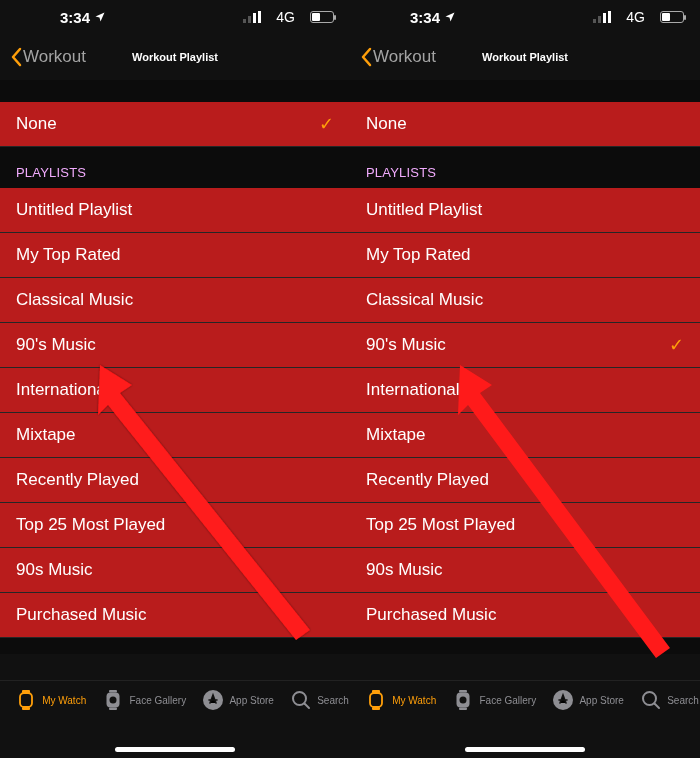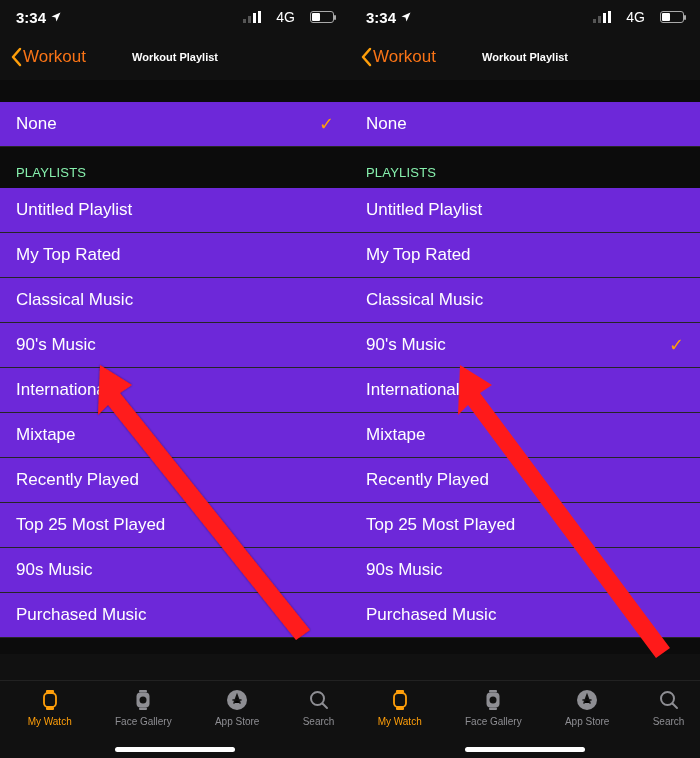--- a/index.html
+++ b/index.html
@@ -1,33 +1,33 @@
 <!DOCTYPE html>
 <html><head>
 <meta charset="utf-8">
 <style>
   * { margin:0; padding:0; box-sizing:border-box; font-family:-apple-system, "Helvetica Neue", Helvetica, Arial, sans-serif; -webkit-font-smoothing:antialiased; }
   body { background:#111; width:700px; height:758px; overflow:hidden; position:relative; }
   .wrap { display:flex; width:700px; height:758px; }
   .phone { width:350px; height:758px; background:#111; color:#fff; position:relative; display:flex; flex-direction:column; }
-  .status-bar { height:34px; display:flex; align-items:center; padding:0 16px; font-size:15px; font-weight:600; justify-content:space-between; }
+  .status-bar { height:34px; display:flex; align-items:center; padding:0 16px; font-size:15px; font-weight:600; justify-content:space-between;margin-left:44px; }
   .status-left { display:flex; align-items:center; gap:4px; }
   .status-right { display:flex; align-items:center; gap:15px; font-size:14px; font-weight:500;}
   .nav { height:46px; display:flex; align-items:center; padding:0 10px; position:relative; }
-  .back { display:flex; align-items:center; color:#f97316; font-size:17px; }
+  .back { display:flex; align-items:center; color:#a3a3a3; font-size:17px; }
   .back svg { margin-right:1px; }
   .nav-title { position:absolute; left:50%; transform:translateX(-50%); color:#fff; font-size:11px; font-weight:600; }
   .scroll { flex:1; overflow:hidden; }
   .spacer { height:22px; background:#0c0c0c; }
-  .row { height:45px; display:flex; align-items:center; padding:0 16px; font-size:17px; color:#fff; background:#6d28d9; border-bottom:1px solid #262626; justify-content:space-between; }
+  .row { height:45px; display:flex; align-items:center; padding:0 16px; font-size:17px; color:#fff; background:#b91c1c; border-bottom:1px solid #262626; justify-content:space-between; }
   .row:last-child { border-bottom:none; }
-  .section-header { color:#86efac; font-size:13px; padding:18px 16px 8px 16px; background:#0c0c0c; text-transform:uppercase; letter-spacing:0.2px; }
+  .section-header { color:#f0abfc; font-size:13px; padding:18px 16px 8px 16px; background:#0c0c0c; text-transform:uppercase; letter-spacing:0.2px; }
   .check { color:#ff9f0a; font-size:18px; }
   .tabbar { height:78px; background:#111; border-top:1px solid #222; display:flex; justify-content:space-around; align-items:flex-start; padding-top:6px; }
-  .tab { display:flex; flex-direction:column; align-items:center; gap:3px; font-size:10px; color:#8e8e93;margin-left:12px; }
+  .tab { display:flex; flex-direction:row; align-items:center; gap:3px; font-size:10px; color:#8e8e93;margin-left:12px; }
   .tab.active { color:#ff9f0a; }
   .tab-icon { width:26px; height:26px; display:flex; align-items:center; justify-content:center; }
   .home-ind { position:absolute; bottom:6px; left:50%; transform:translateX(-50%); width:120px; height:5px; background:#fff; border-radius:3px; }
   .arrow { position:absolute; pointer-events:none; z-index:20; }
   .bars svg { display:block; }
   .battery { width:24px; height:12px; border:1px solid #aaa; border-radius:3px; position:relative; display:inline-block; }
   .battery::after { content:''; position:absolute; right:-3px; top:3px; width:2px; height:5px; background:#aaa; border-radius:1px; }
   .battery-fill { position:absolute; left:1px; top:1px; bottom:1px; width:8px; background:#fff; border-radius:1px; }
 </style>
 </head>

